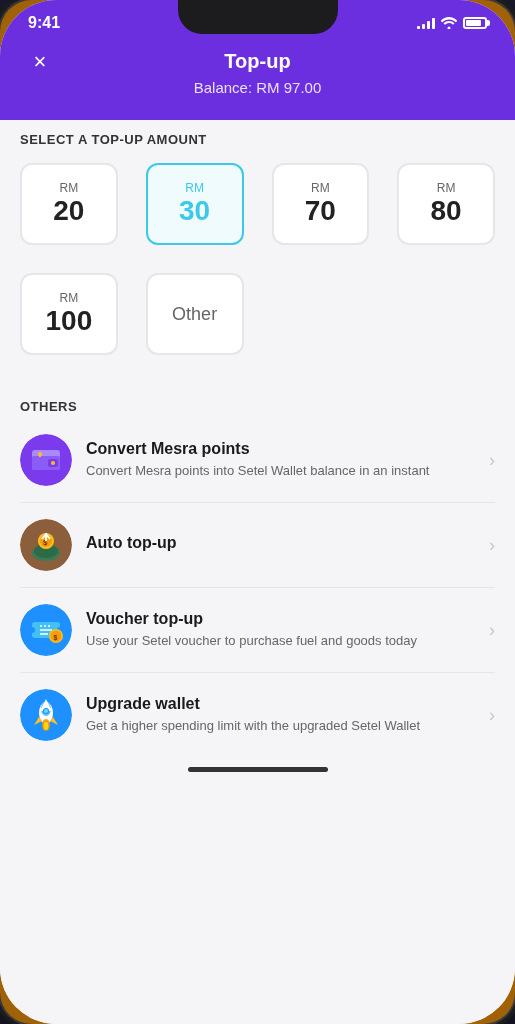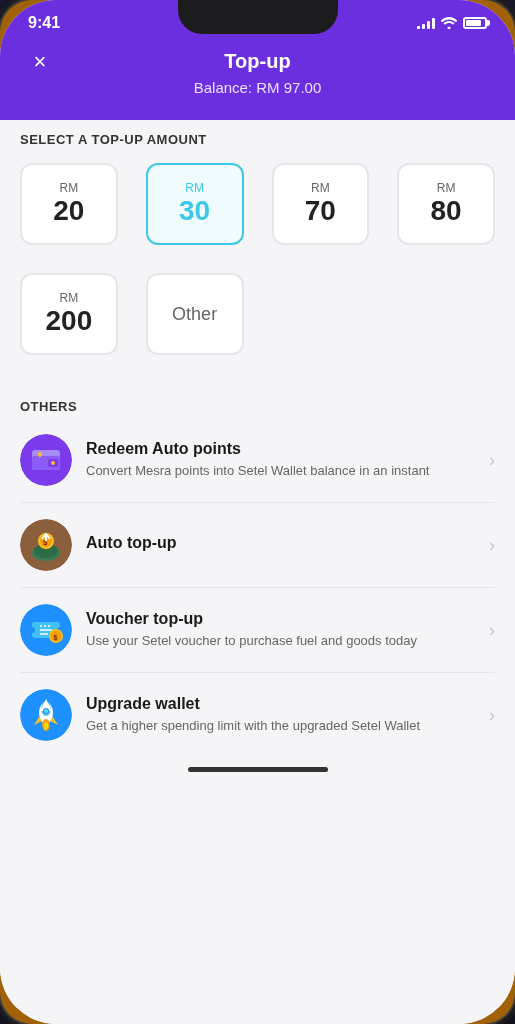--- a/index.html
+++ b/index.html
@@ -393,21 +393,21 @@
             <span class="amount-value">70</span>
           </div>
 
           <div class="amount-card">
             <span class="amount-label">RM</span>
             <span class="amount-value">80</span>
           </div>
 
           <div class="amount-card">
             <span class="amount-label">RM</span>
-            <span class="amount-value">200</span>
+            <span class="amount-value">100</span>
           </div>
 
           <div class="amount-card other-card">
             <span class="other-text">Other</span>
           </div>
         </div>
       </div>
 
       <div class="others-section">
         <div class="others-title">OTHERS</div>
@@ -419,21 +419,21 @@
 
               <rect x="12" y="16" width="28" height="20" rx="3" fill="#a78bfa"></rect>
               <rect x="12" y="22" width="28" height="14" rx="2" fill="#8b5cf6"></rect>
               <rect x="28" y="25" width="10" height="8" rx="2" fill="#7c3aed"></rect>
               <circle cx="33" cy="29" r="2" fill="#fbbf24"></circle>
 
               <path d="M22 20c0-1.1-.9-2-2-2s-2 .9-2 2c0 2 2 3.5 2 3.5s2-1.5 2-3.5z" fill="#fbbf24"></path>
             </svg>
           </div>
           <div class="item-content">
-            <div class="item-title">Redeem Auto points</div>
+            <div class="item-title">Convert Mesra points</div>
             <div class="item-desc">Convert Mesra points into Setel Wallet balance in an instant</div>
           </div>
           <span class="item-arrow">›</span>
         </div>
 
         <div class="list-item">
           <div class="item-icon">
             <svg width="52" height="52" viewBox="0 0 52 52">
               <circle cx="26" cy="26" r="26" fill="#8B5E3C"></circle>
 

